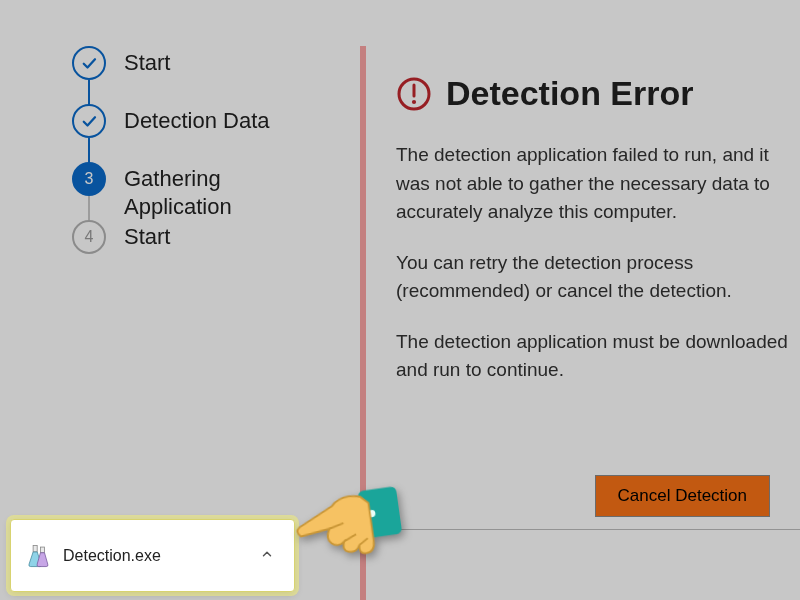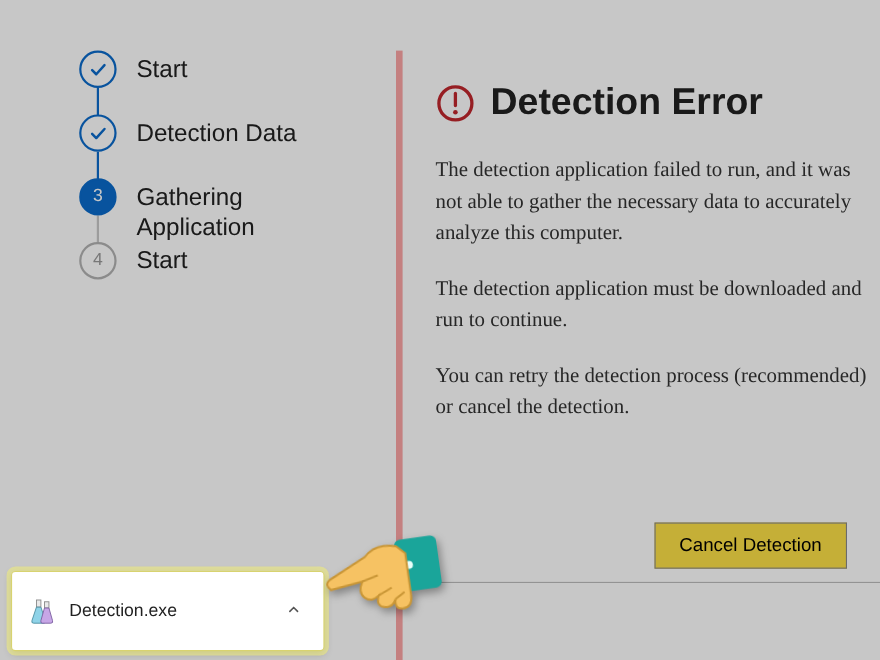--- a/index.html
+++ b/index.html
@@ -26,24 +26,24 @@
   .step:not(:last-child)::after {
     content: ""; position: absolute; left: 16px; top: 34px; bottom: -3px;
     width: 2px; background: #0b6bcb;
   }
   .step.pending::after, .step.pending-line::after { background: #c8c8c8; }
 
   .content { flex: 1; border-left: 6px solid #fca5a5; padding: 0 0 16px 30px; overflow: hidden; }
   .title-row { display: flex; align-items: center; gap: 14px; margin-top: 28px; }
   .err-icon { width: 36px; height: 36px; flex: 0 0 36px; }
   .title { font-size: 34px; font-weight: 600; color: #222; white-space: nowrap; }
-  .para { font-size: 19px; color: #333; line-height: 1.5; margin-top: 28px; max-width: 520px; font-family: Liberation Serif, serif; }
+  .para { font-size: 19px; color: #333; line-height: 1.5; margin-top: 28px; max-width: 520px; }
   .para + .para { margin-top: 22px; }
   .btn-row { margin-top: 90px; display: flex; justify-content: flex-end; padding-right: 30px; }
-  .btn { border: 1px solid #8a8a8a; background: #fde047; padding: 10px 22px; font-size: 17px; cursor: pointer; }
+  .btn { border: 1px solid #8a8a8a; background: #f97316; padding: 10px 22px; font-size: 17px; cursor: pointer; }
   .hr { border-top: 1px solid #bdbdbd; margin-top: 12px; }
 
   
   .download-bar {
     position: absolute; left: 10px; bottom: 8px; width: 285px; height: 73px;
     background: #fff; border: 1px solid #d8d370; border-radius: 4px;
     box-shadow: 0 0 0 4px rgba(243,238,120,0.55), 0 2px 8px rgba(0,0,0,0.2);
     display: flex; align-items: center; padding: 0 14px; gap: 12px;
     z-index: 10;
   }
@@ -102,22 +102,22 @@
         <svg viewBox="0 0 36 36" width="36" height="36">
           <circle cx="18" cy="18" r="15" fill="none" stroke="#c1272d" stroke-width="3"></circle>
           <line x1="18" y1="9" x2="18" y2="20" stroke="#c1272d" stroke-width="3" stroke-linecap="round"></line>
           <circle cx="18" cy="26" r="2.1" fill="#c1272d"></circle>
         </svg>
       </span>
       <h1 class="title">Detection Error</h1>
     </div>
 
     <p class="para">The detection application failed to run, and it was not able to gather the necessary data to accurately analyze this computer.</p>
+    <p class="para">You can retry the detection process (recommended) or cancel the detection.</p>
     <p class="para">The detection application must be downloaded and run to continue.</p>
-    <p class="para">You can retry the detection process (recommended) or cancel the detection.</p>
 
     <div class="btn-row">
       <button class="btn">Cancel Detection</button>
     </div>
     <div class="hr"></div>
   </main>
 </div>
 
 <div class="dim"></div>
 

